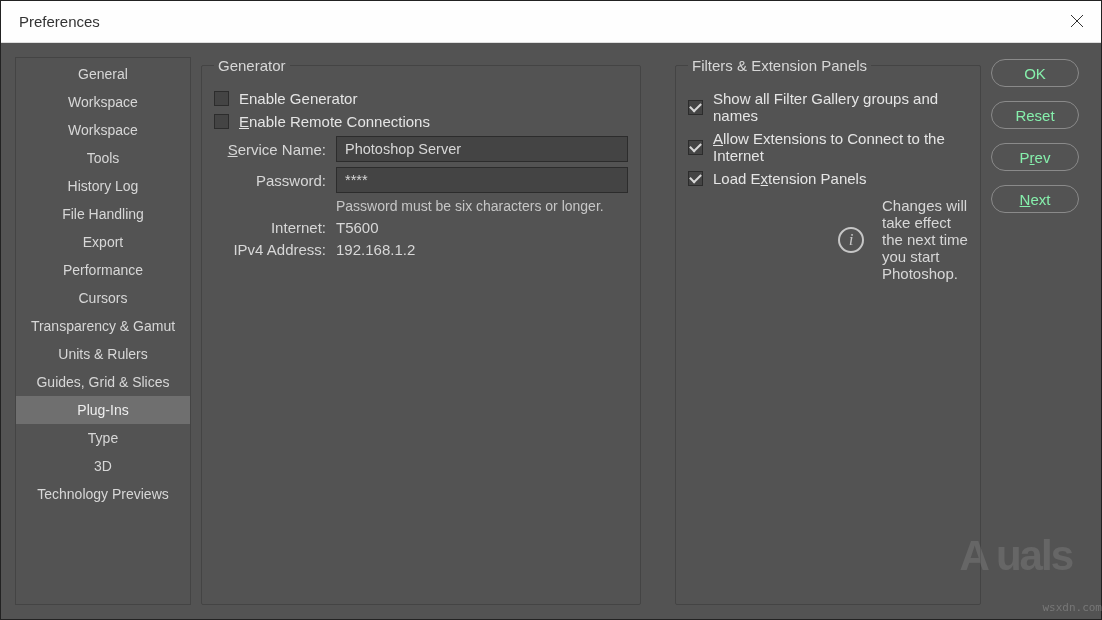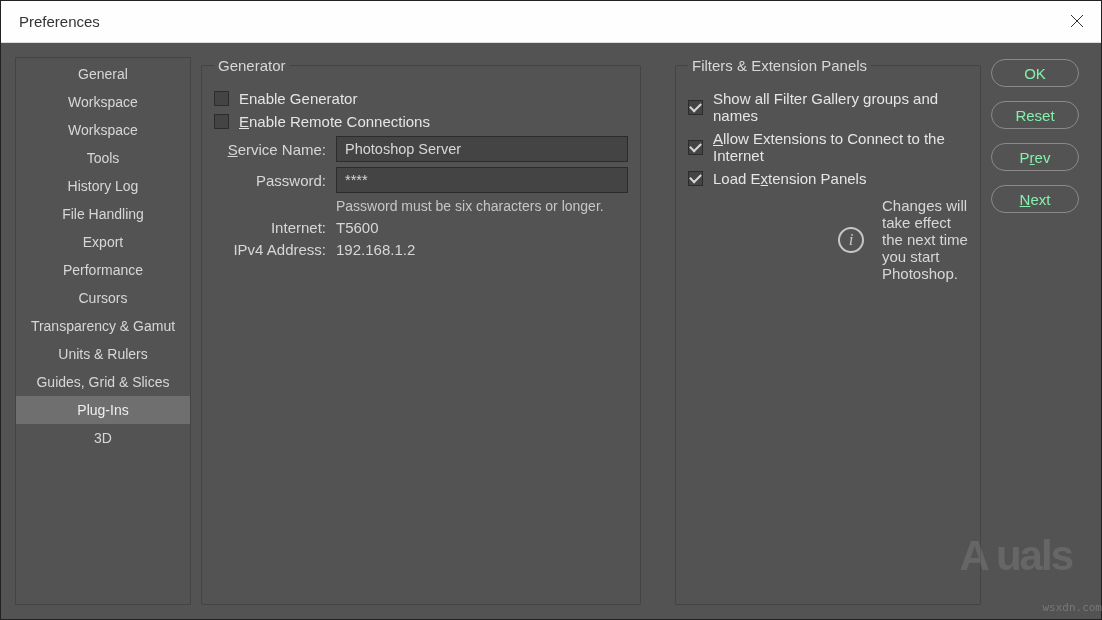--- a/index.html
+++ b/index.html
@@ -243,21 +243,23 @@
       <div class="sidebar-item">Tools</div>
       <div class="sidebar-item">History Log</div>
       <div class="sidebar-item">File Handling</div>
       <div class="sidebar-item">Export</div>
       <div class="sidebar-item">Performance</div>
       <div class="sidebar-item">Cursors</div>
       <div class="sidebar-item">Transparency &amp; Gamut</div>
       <div class="sidebar-item">Units &amp; Rulers</div>
       <div class="sidebar-item">Guides, Grid &amp; Slices</div>
       <div class="sidebar-item selected">Plug-Ins</div>
+      <div class="sidebar-item">Type</div>
       <div class="sidebar-item">3D</div>
+      <div class="sidebar-item">Technology Previews</div>
     </div>
 
     <div class="main">
 
       <fieldset class="group">
         <legend>Generator</legend>
 
         <div class="check-row">
           <span class="checkbox"></span>
           <span>Enable Generator</span>

